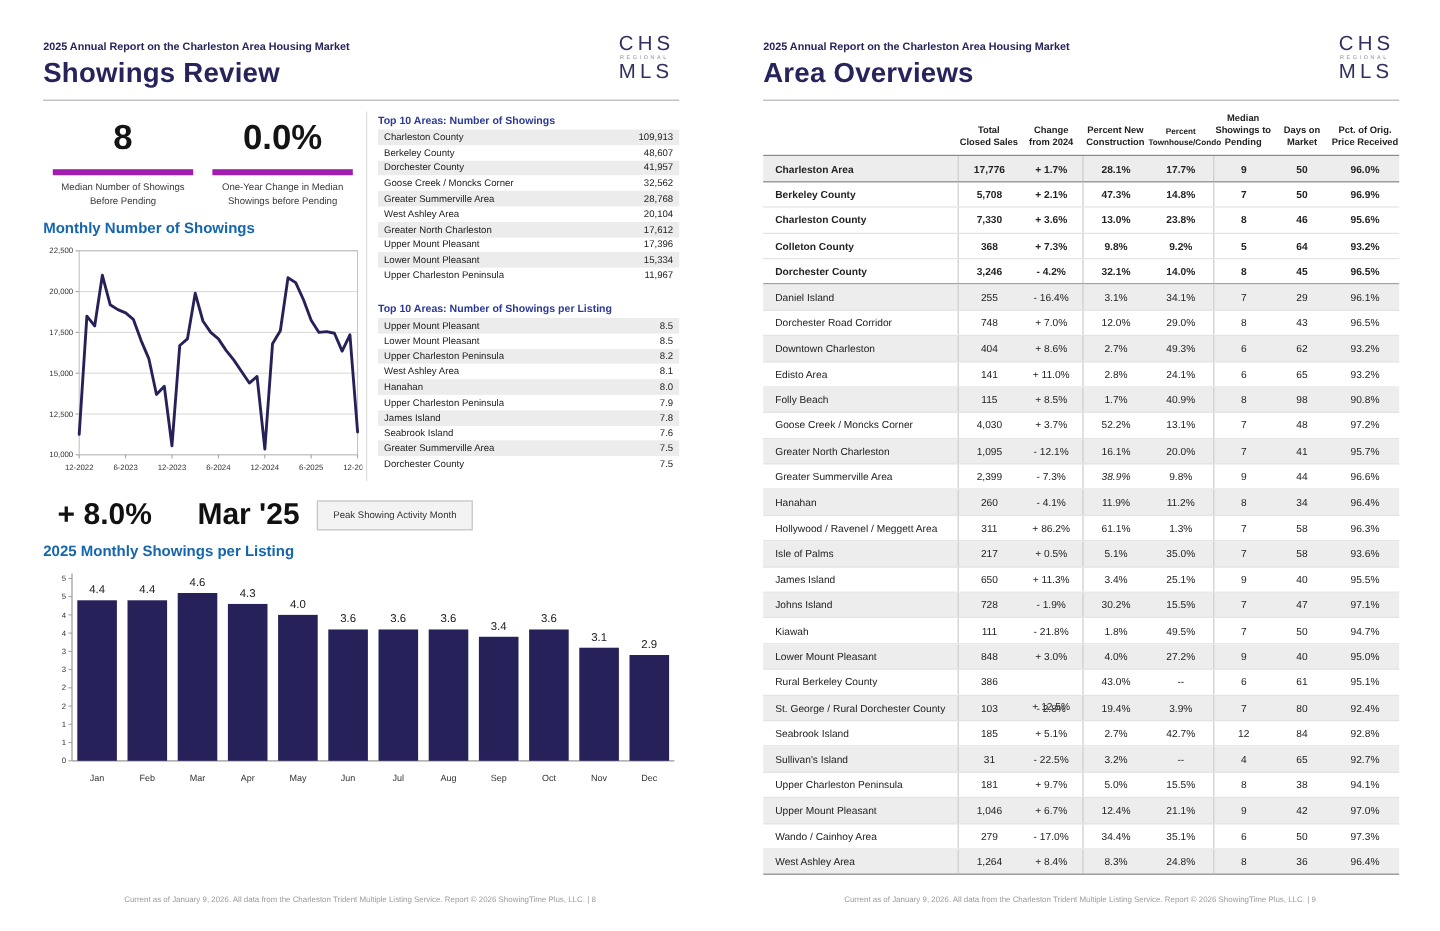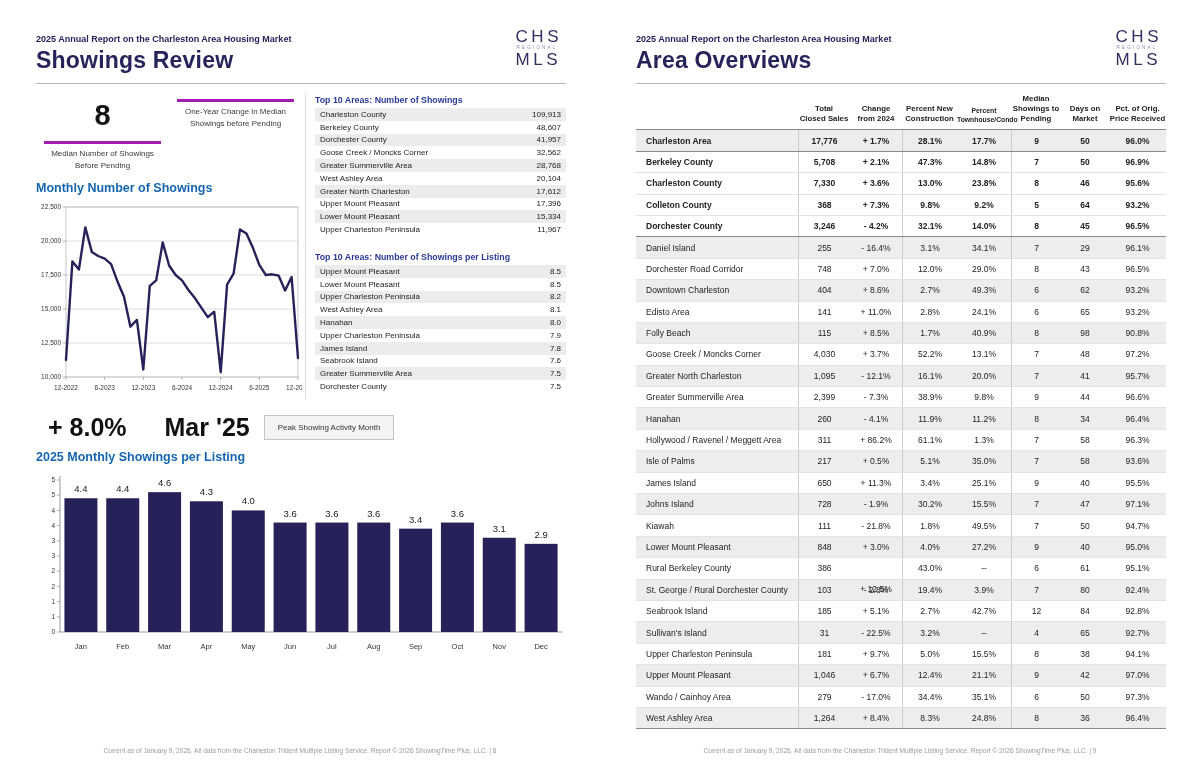--- a/index.html
+++ b/index.html
@@ -15,21 +15,21 @@
   .rule { border-top:1.5px solid #b4b4b4; margin-top:9px; }
 
   .cols { display:flex; margin-top:9px; }
   .col-left { width:266px; }
   .vdiv { width:1px; background:#dddddd; margin-left:3px; }
   .col-right { width:252px; margin-left:9px; }
 
   .stats { display:flex; margin:6px 0 10px 0; }
   .stat { flex:1; text-align:center; padding:0 8px; }
   .stat-value { font-size:29px; font-weight:bold; color:#141414; margin-bottom:9px; }
-  .stat-label { border-top:3px solid #a21caf; padding-top:4px; font-size:8px; color:#3a3a3a; line-height:1.45; white-space:pre-line; }
+  .stat-label { border-top:5px solid #a21caf; padding-top:4px; font-size:8px; color:#3a3a3a; line-height:1.45; white-space:pre-line; }
 
   h2.section { font-size:12.5px; font-weight:bold; color:#1566ae; margin:8px 0 6px 0; }
 
   .mini-title { font-size:8.8px; font-weight:bold; color:#2b3a96; margin:2px 0 3px 0; }
   .mini-row { display:flex; justify-content:space-between; align-items:center; font-size:8px; color:#222; height:12.8px; padding:0 5px; }
   .mini-row.shaded { background:#ececec; }
   .mini-gap { height:14px; }
 
   .stats2 { display:flex; align-items:center; margin:14px 0 2px 0; }
   .big-stat { font-size:25px; font-weight:bold; color:#111; margin-left:12px; white-space:nowrap; }
@@ -70,20 +70,21 @@
 
     <div class="cols">
       <div class="col-left">
         <div class="stats">
           <div class="stat">
             <div class="stat-value">8</div>
             <div class="stat-label">Median Number of Showings
 Before Pending</div>
           </div>
           <div class="stat">
+            <div class="stat-value">0.0%</div>
             <div class="stat-label">One-Year Change in Median
 Showings before Pending</div>
           </div>
         </div>
         <h2 class="section">Monthly Number of Showings</h2>
         <svg id="line-chart" class="chart-svg" width="266" height="198" viewBox="0 0 266 198">
             <line x1="30" y1="176" x2="262" y2="176" stroke="#cfcfcf" stroke-width="0.7"></line>
             <line x1="27" y1="176" x2="30" y2="176" stroke="#999" stroke-width="0.8"></line>
             <text x="25" y="178.2" text-anchor="end" font-size="6.5" fill="#333">10,000</text>
             <line x1="30" y1="142" x2="262" y2="142" stroke="#cfcfcf" stroke-width="0.7"></line>
@@ -430,21 +431,21 @@
           <div class="cell c divider" style="width: 55px;">16.1%</div>
           <div class="cell c" style="width: 54px;">20.0%</div>
           <div class="cell c divider" style="width: 50px;">7</div>
           <div class="cell c" style="width: 48px;">41</div>
           <div class="cell c" style="width: 57px;">95.7%</div>
         </div>
         <div class="tbl-row">
           <div class="cell name" style="width: 162px;">Greater Summerville Area</div>
           <div class="cell c divider" style="width: 52px;">2,399</div>
           <div class="cell c" style="width: 52px;">- 7.3%</div>
-          <div class="cell c divider" style="width: 55px;">38.9%</div>
+          <div class="cell c divider" style="width: 55px; font-style: italic;">38.9%</div>
           <div class="cell c" style="width: 54px;">9.8%</div>
           <div class="cell c divider" style="width: 50px;">9</div>
           <div class="cell c" style="width: 48px;">44</div>
           <div class="cell c" style="width: 57px;">96.6%</div>
         </div>
         <div class="tbl-row shaded">
           <div class="cell name" style="width: 162px;">Hanahan</div>
           <div class="cell c divider" style="width: 52px;">260</div>
           <div class="cell c" style="width: 52px;">- 4.1%</div>
           <div class="cell c divider" style="width: 55px;">11.9%</div>

